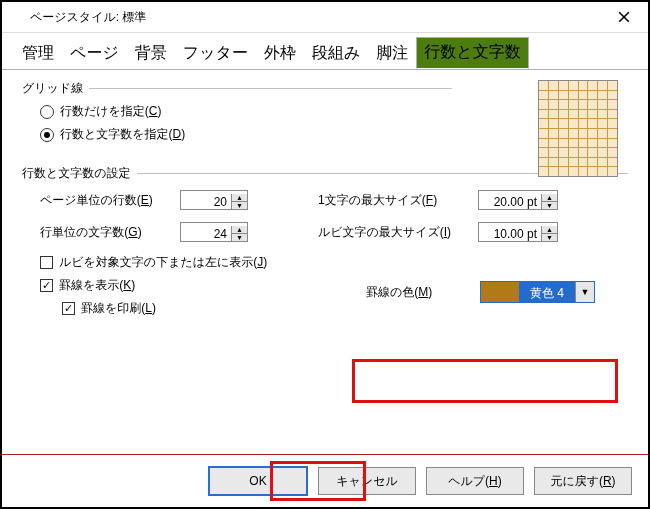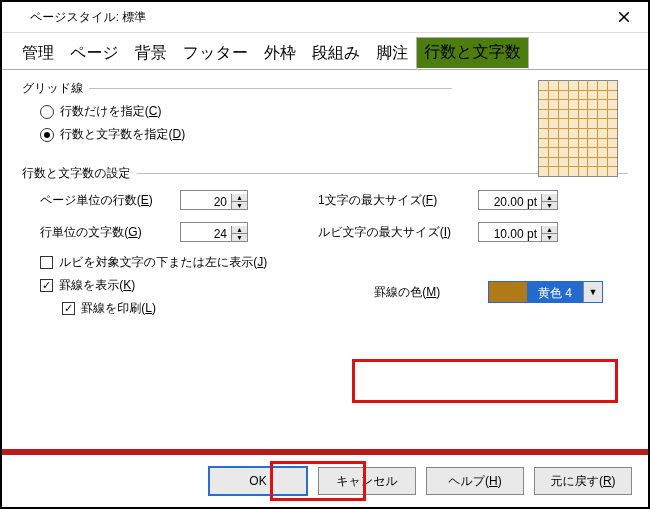--- a/index.html
+++ b/index.html
@@ -198,21 +198,21 @@
     border-left: 1px solid #888;
     font-size: 9px;
   }
 
   .group-keisen { margin-top: 14px; }
 
   .footer {
     position: absolute;
     left: 0; right: 0; bottom: 0;
     height: 52px;
-    border-top: 6px solid #b91c1c;
+    border-top: 1px solid #b91c1c;
     display: flex;
     align-items: center;
     justify-content: flex-end;
     padding: 0 16px;
     gap: 10px;
   }
   .btn {
     height: 26px;
     min-width: 76px;
     padding: 0 10px;
@@ -421,21 +421,21 @@
       </div>
     </div>
 
 
     <div style="position:relative">
       <div class="chk-row">
         <span class="chk checked"></span>
         <span>罫線を表示(<span class="u">K</span>)</span>
       </div>
 
-      <div class="color-label-row" style="position:absolute; top:0; left:12px;">
+      <div class="color-label-row" style="position:absolute; top:0; left:4px;">
         <span class="cl-label">罫線の色(<span class="u">M</span>)</span>
         <span class="combo">
           <span class="swatch"></span>
           <span class="cname">黄色 4</span>
           <span class="dd">▼</span>
         </span>
       </div>
 
       <div class="chk-row" style="margin-left:40px">
         <span class="chk checked"></span>

